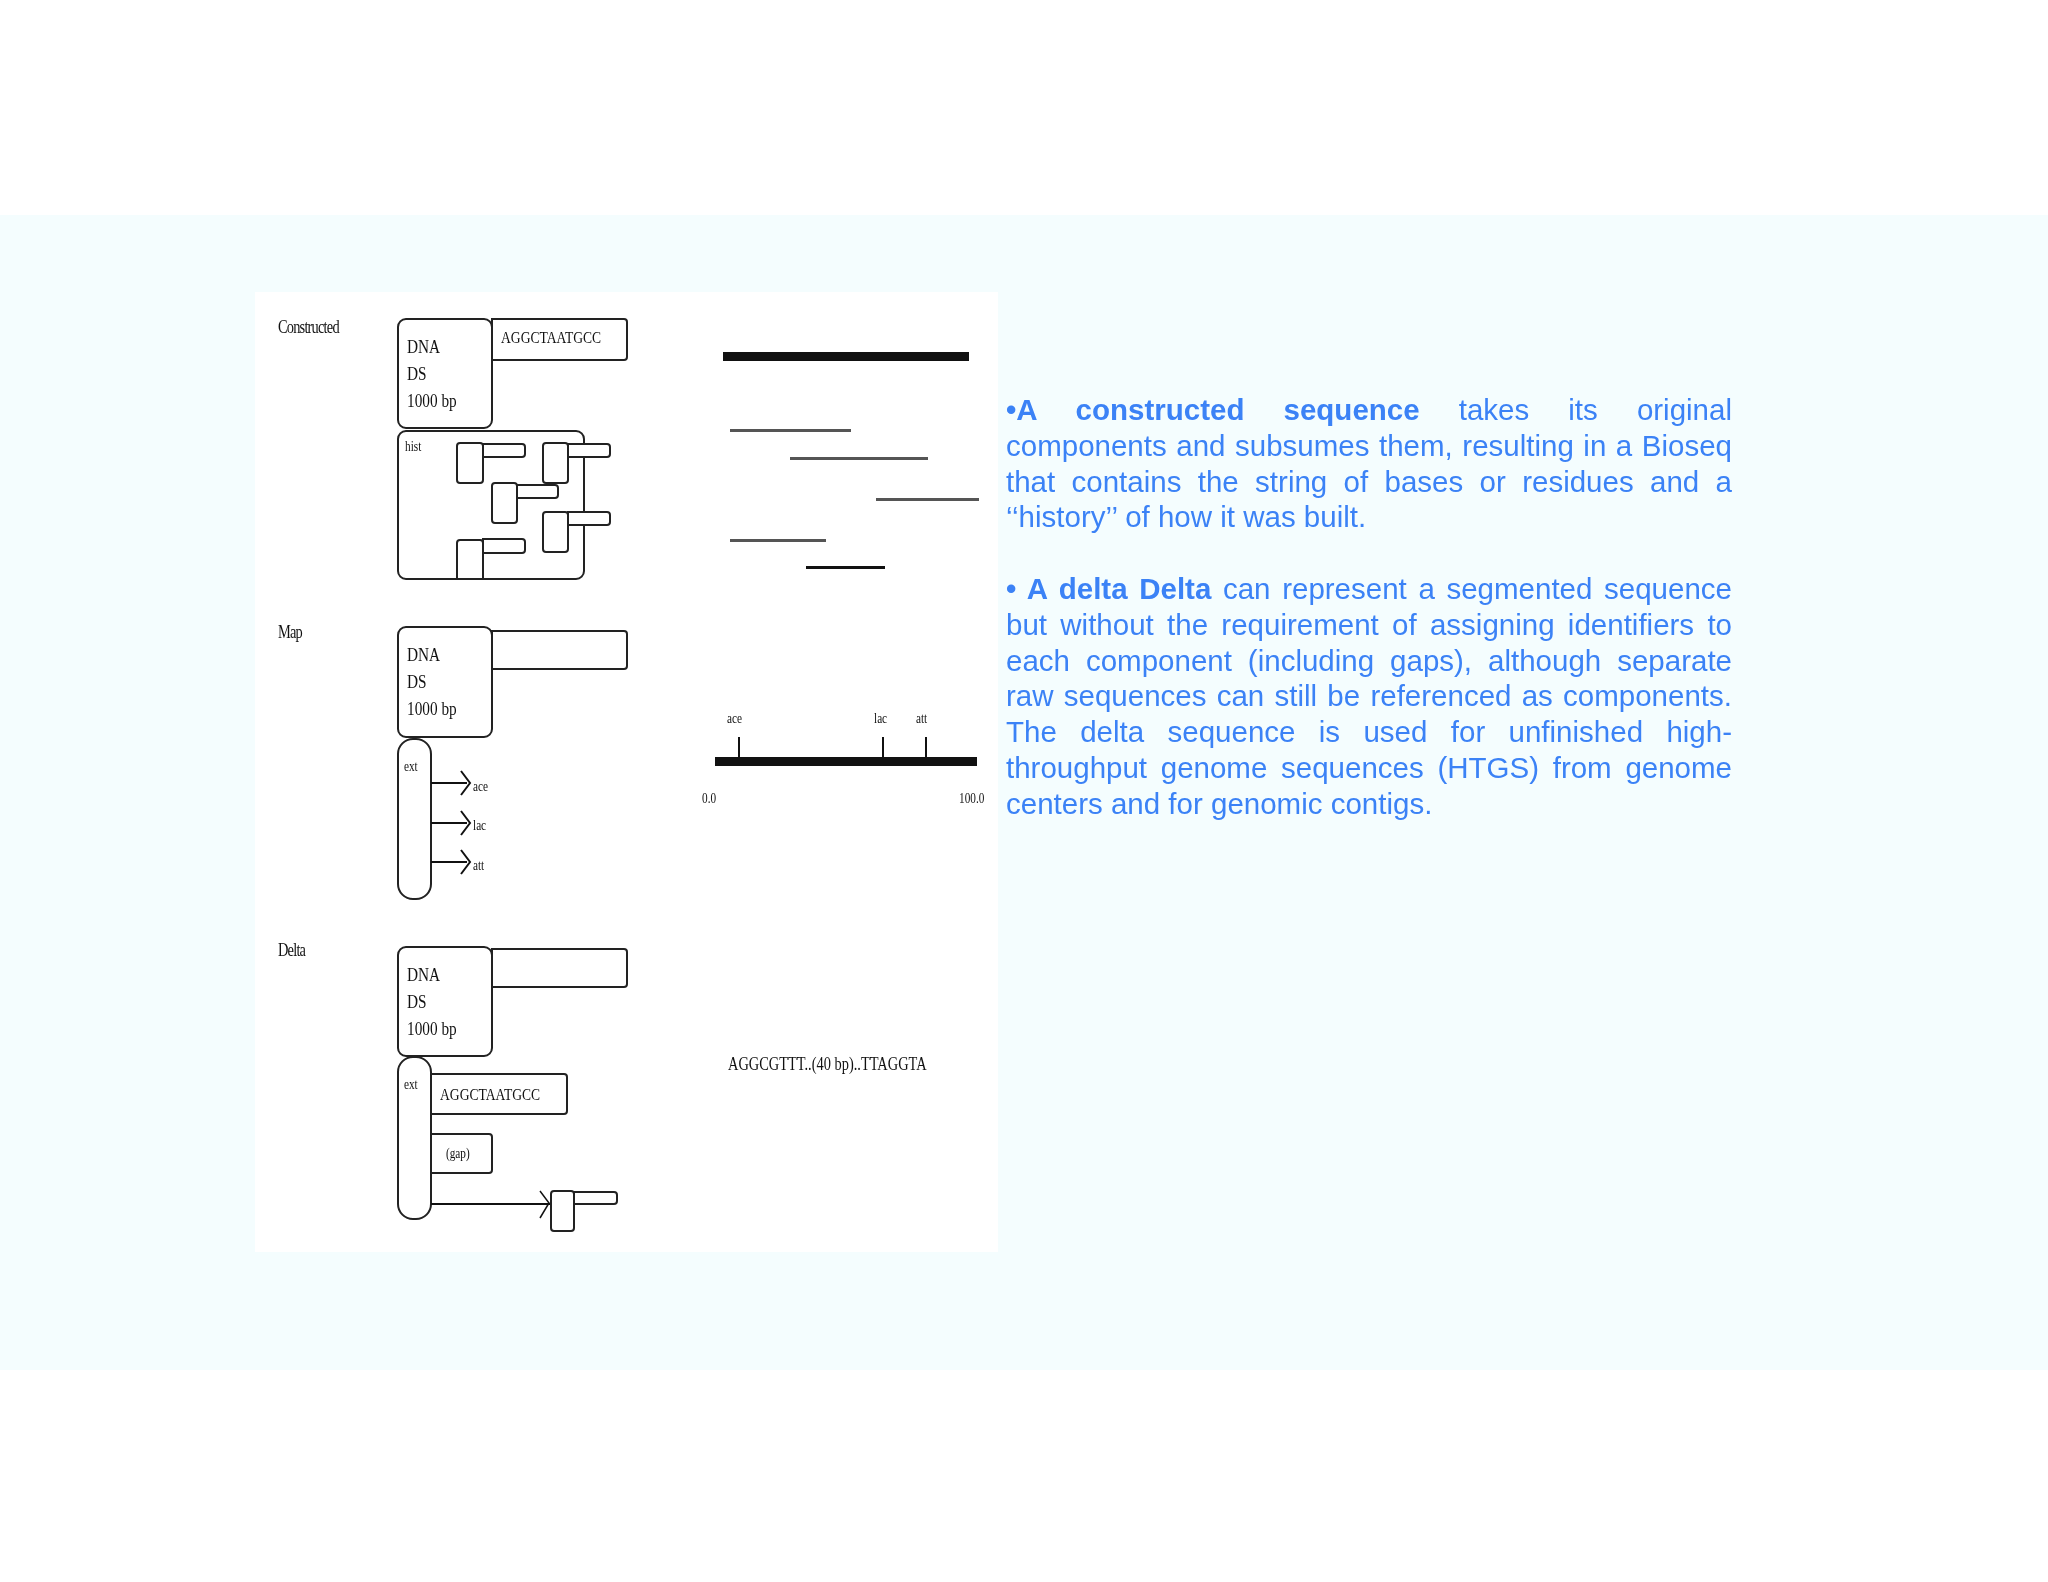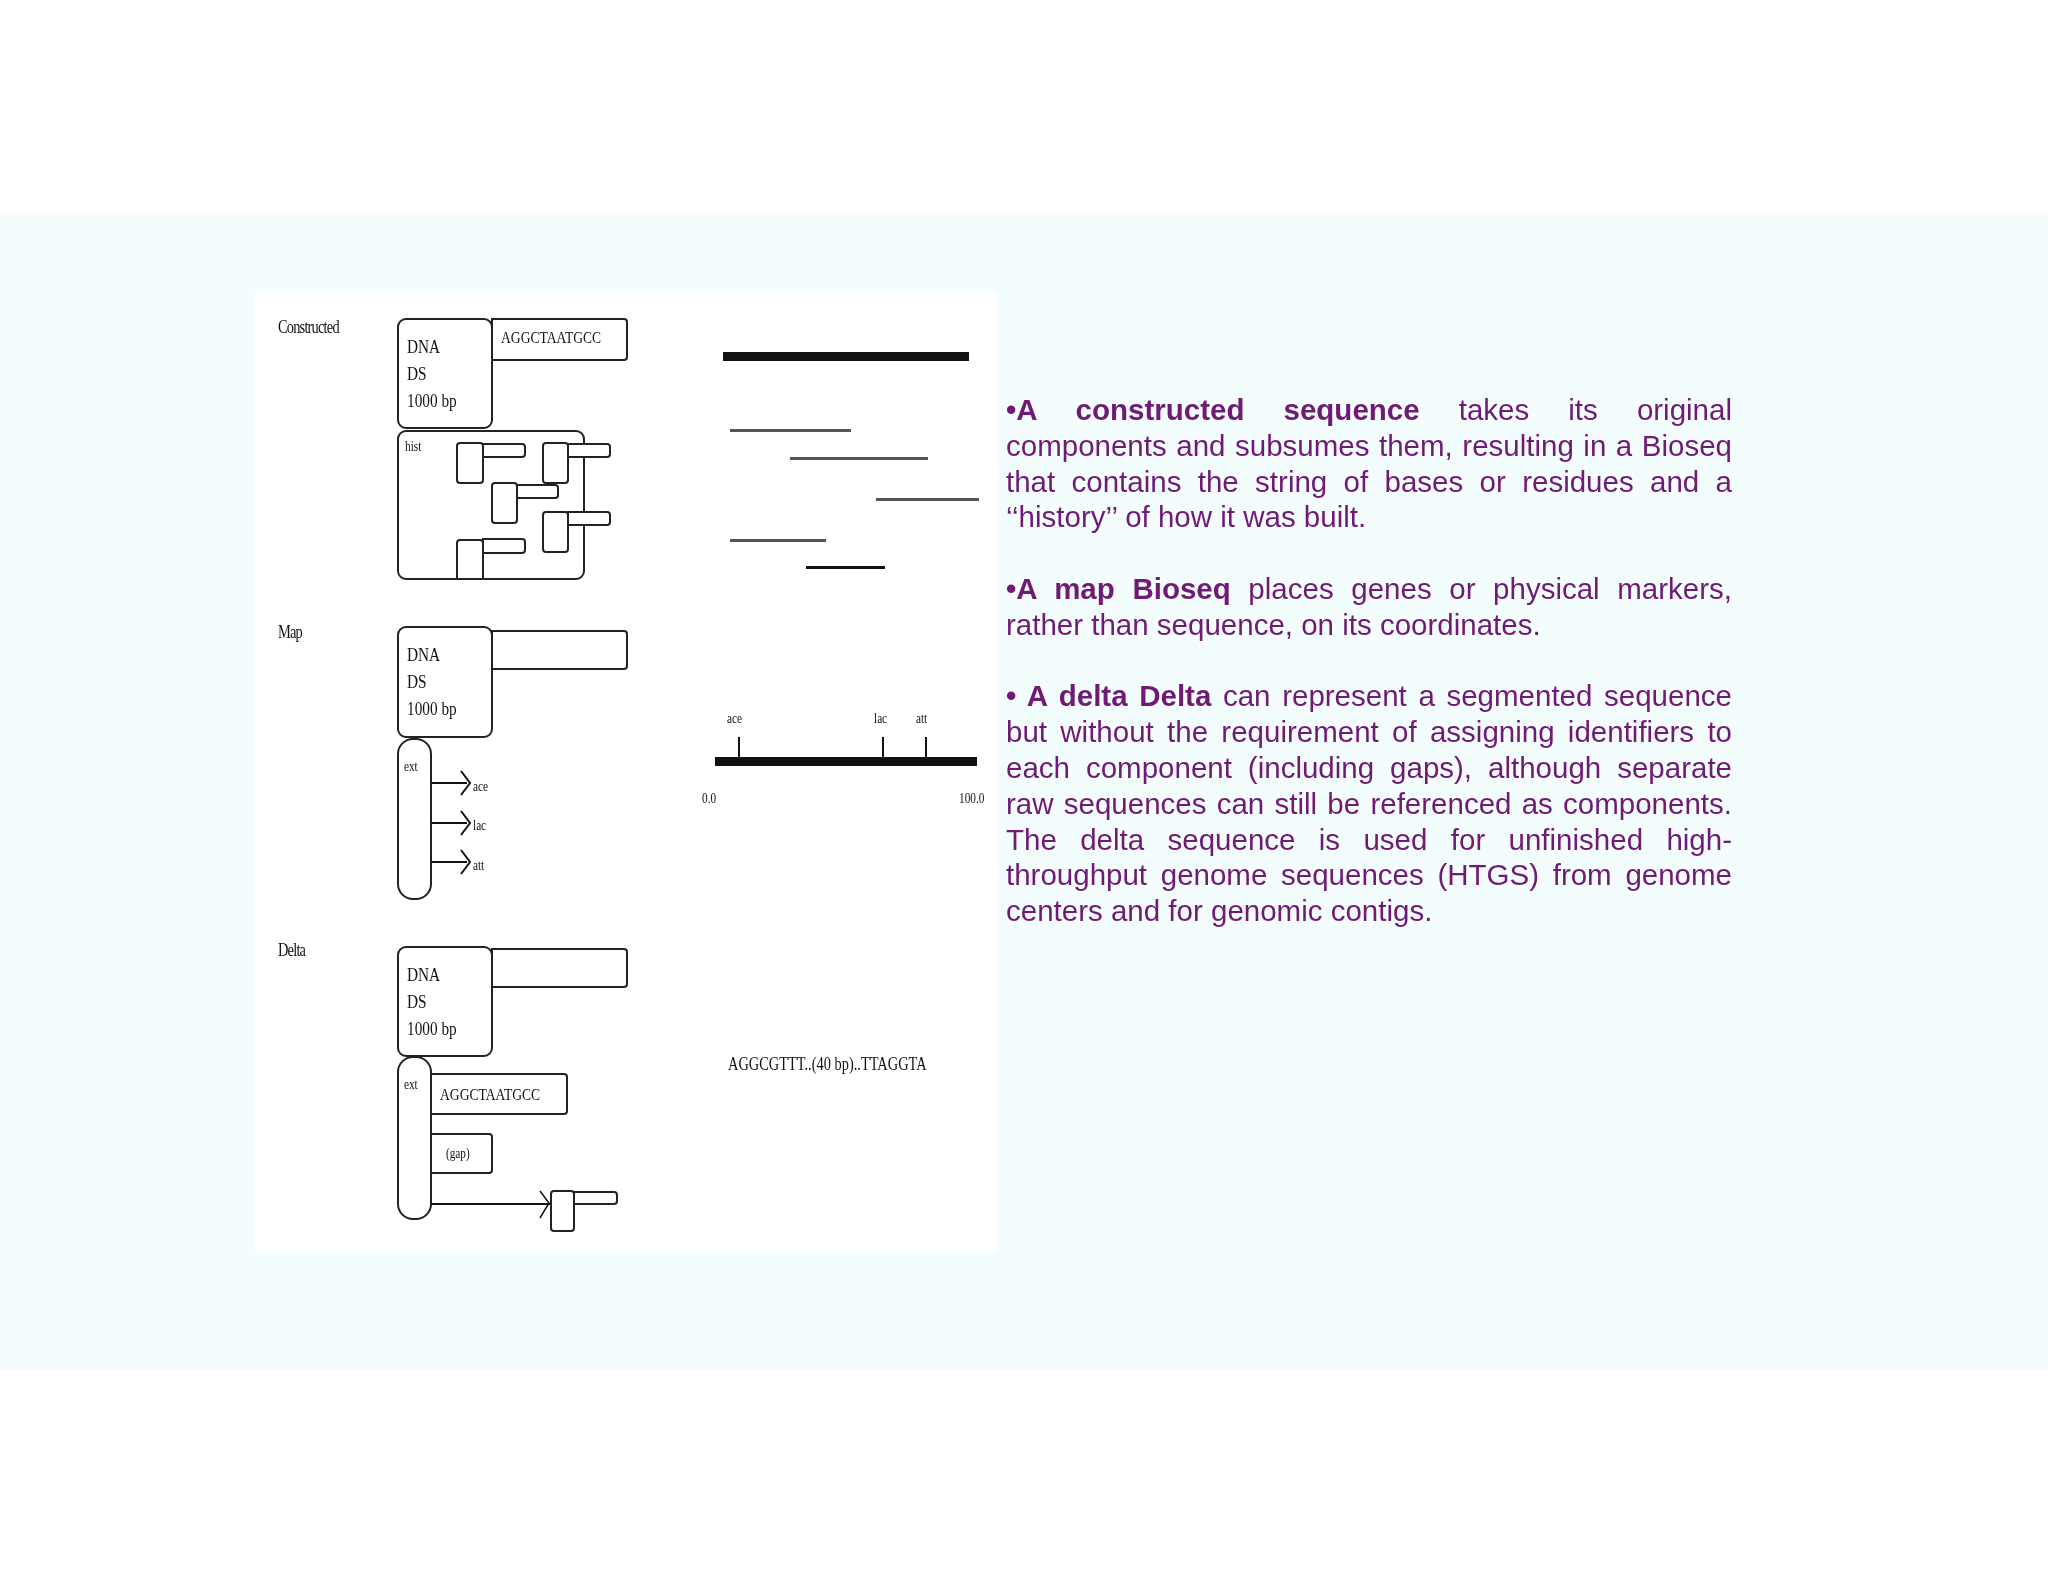--- a/index.html
+++ b/index.html
@@ -37,21 +37,21 @@
   }
   .small-label {
     position: absolute; font-size: 15px;
     transform: scaleX(0.75); transform-origin: left top; white-space: nowrap;
   }
   .line { position: absolute; background: #111; }
   .gline { position: absolute; background: #555; }
 
   #text-block {
     position: absolute; left: 1006px; top: 392px; width: 726px;
-    color: #701a75; font-size: 29.5px; line-height: 35.8px;
+    color: #3b82f6; font-size: 29.5px; line-height: 35.8px;
     text-align: justify;
   }
   #text-block p { margin: 0 0 35.8px 0; }
   #text-block b { font-weight: bold; }
 </style>
 </head>
 <body>
 
 <div id="band"></div>
 
@@ -149,15 +149,14 @@
       <polyline points="3,1 12,13 3,28" fill="none" stroke="#111" stroke-width="1.5"></polyline>
     </svg>
   <div class="box" style="left:295px; top:898px; width:25px; height:42px; border-radius:4px;"></div>
   <div class="box" style="left:318px; top:899px; width:45px; height:14px; border-radius:0 4px 4px 0;"></div>
 
   <div class="seq-text serif" style="left:473px; top:762px; font-size:18px;">AGGCGTTT..(40 bp)..TTAGGTA</div>
 </div>
 
 <div id="text-block">
   <p><b>•A constructed sequence</b><span> takes its original components and subsumes them, resulting in a Bioseq that contains the string of bases or residues and a ‘‘history’’ of how it was built.</span></p>
-  <p><b>•A map Bioseq</b><span> places genes or physical markers, rather than sequence, on its coordinates.</span></p>
   <p><b>• A delta Delta</b><span> can represent a segmented sequence but without the requirement of assigning identifiers to each component (including gaps), although separate raw sequences can still be referenced as components. The delta sequence is used for unfinished high-throughput genome sequences (HTGS) from genome centers and for genomic contigs.</span></p>
 </div>
 
 </body></html>

